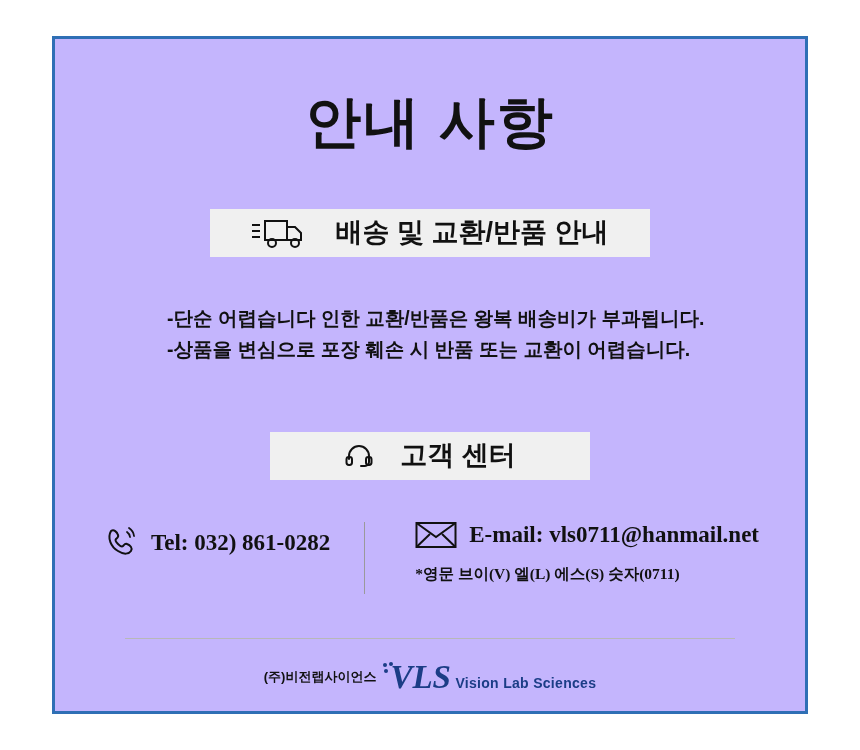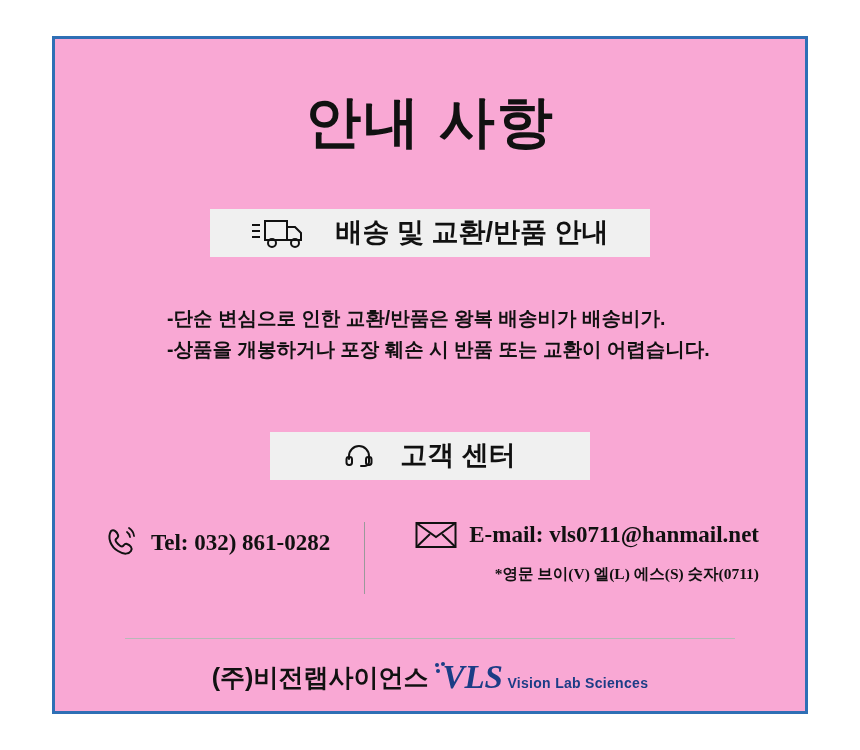--- a/index.html
+++ b/index.html
@@ -21,21 +21,21 @@
     box-sizing: border-box;
   }
   .card {
     position: absolute;
     left: 52px;
     top: 36px;
     width: 756px;
     height: 678px;
     box-sizing: border-box;
     border: 3px solid #2f6fb5;
-    background: #f9a8d4;
+    background: #c4b5fd;
   }
   .title {
     text-align: center;
     font-size: 56px;
     font-weight: 900;
     letter-spacing: 2px;
     color: #111111;
     margin-top: 52px;
     line-height: 1.1;
   }
@@ -116,21 +116,21 @@
   .contact-right {
     padding-left: 50px;
   }
   .contact-right-top {
     display: flex;
     align-items: center;
     gap: 12px;
   }
   .contact-note {
     margin-top: 14px;
-    text-align: right;
+    text-align: left;
     font-size: 15.5px;
     font-weight: 700;
     color: #111111;
     white-space: nowrap;
   }
 
   
   .divider-h {
     width: 610px;
     height: 1px;
@@ -138,21 +138,21 @@
     margin: 44px auto 0 auto;
   }
   .footer {
     margin-top: 22px;
     display: flex;
     align-items: center;
     justify-content: center;
     gap: 14px;
   }
   .footer-company {
-    font-size: 25px;
+    font-size: 13px;
     font-weight: 800;
     color: #111111;
   }
   .logo {
     position: relative;
     text-align: center;
     line-height: 1;
   }
   .logo-mark {
     font-size: 33px;
@@ -207,22 +207,22 @@
             <path d="M36 11 h8 l6 6 v7 h-14 z"></path>
           </g>
           <circle cx="21" cy="27" r="4" fill="none" stroke="#111111" stroke-width="2"></circle>
           <circle cx="44" cy="27" r="4" fill="none" stroke="#111111" stroke-width="2"></circle>
         </svg>
       </span>
       <span class="section-label">배송 및 교환/반품 안내</span>
     </div>
 
     <ul class="notes">
-      <li>-단순 변심으로 인한 교환/반품은 왕복 배송비가 배송비가.</li>
-      <li>-상품을 개봉하거나 포장 훼손 시 반품 또는 교환이 어렵습니다.</li>
+      <li>-단순 어렵습니다 인한 교환/반품은 왕복 배송비가 부과됩니다.</li>
+      <li>-상품을 변심으로 포장 훼손 시 반품 또는 교환이 어렵습니다.</li>
     </ul>
 
     <div class="section-bar bar-cs">
       <span class="icon-headset">
         <svg width="30" height="30" viewBox="0 0 30 30" xmlns="http://www.w3.org/2000/svg">
           <path d="M5 18 V15 a10 10 0 0 1 20 0 v6 a4 4 0 0 1 -4 4 h-4" fill="none" stroke="#111111" stroke-width="2" stroke-linecap="round"></path>
           <rect x="2.5" y="16" width="5.5" height="8" rx="2.4" fill="none" stroke="#111111" stroke-width="2"></rect>
           <rect x="22" y="16" width="5.5" height="8" rx="2.4" fill="none" stroke="#111111" stroke-width="2"></rect>
         </svg>
       </span>

